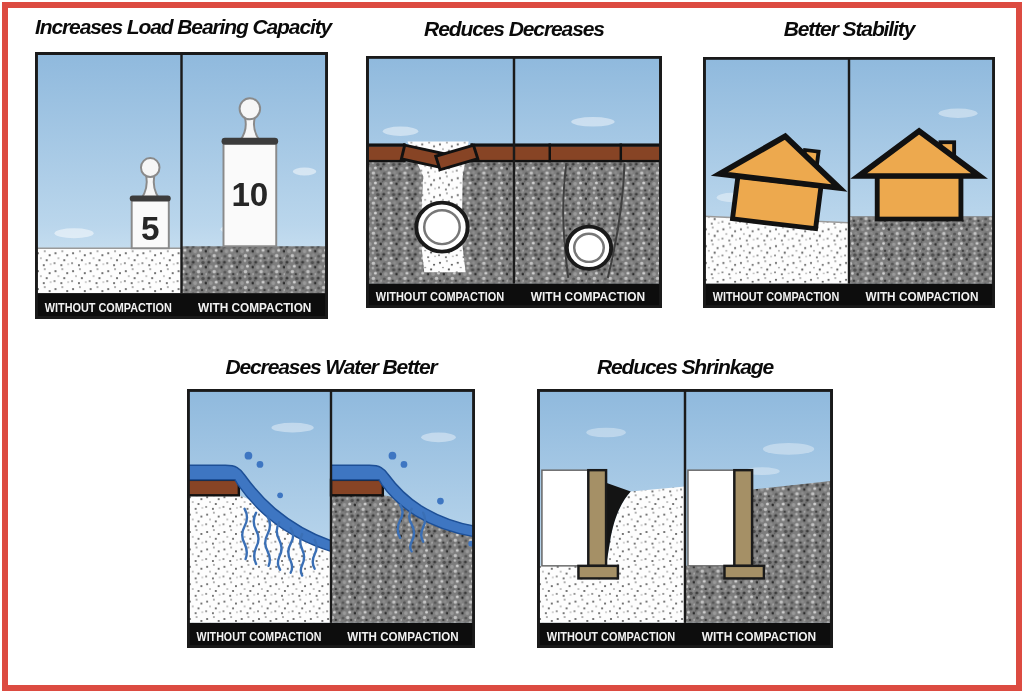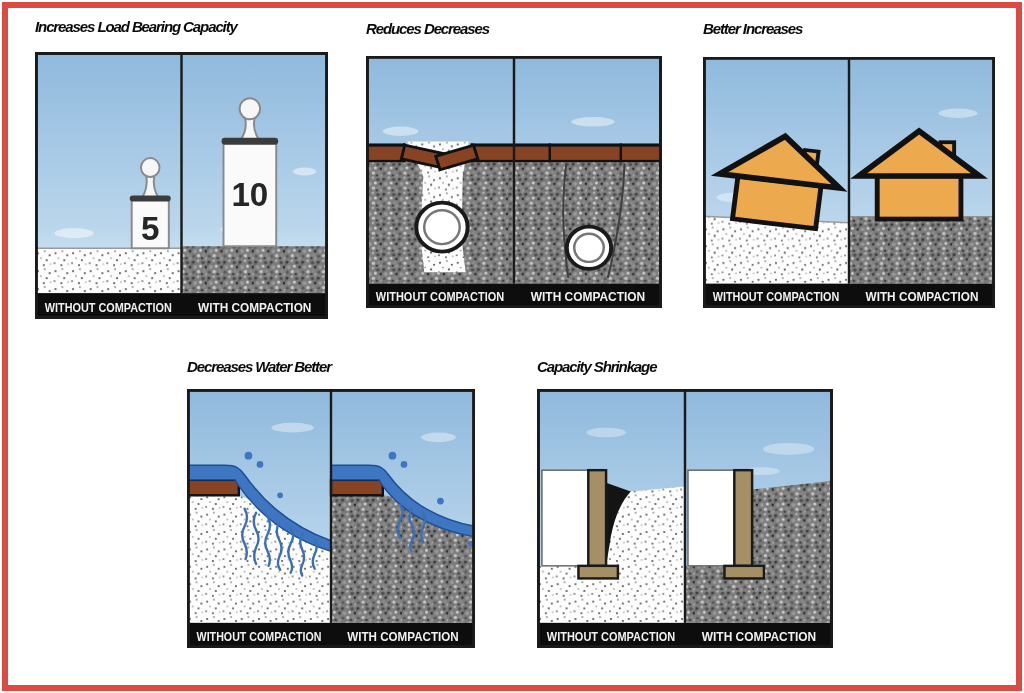--- a/index.html
+++ b/index.html
@@ -5,22 +5,22 @@
   html,body{margin:0;padding:0;}
   body{
     width:1024px;height:693px;position:relative;background:#ffffff;
     font-family:"Liberation Sans", sans-serif;overflow:hidden;
   }
   .outer-frame{
     position:absolute;inset:2px;border:6px solid #DC4B41;box-sizing:border-box;
     pointer-events:none;
   }
   .panel-title{
-    position:absolute;height:34px;line-height:34px;text-align:left;
-    font-weight:700;font-style:italic;font-size:15px;letter-spacing:-1.1px;
+    position:absolute;height:34px;line-height:34px;text-align:center;
+    font-weight:700;font-style:italic;font-size:21px;letter-spacing:-1.1px;
     color:#0a0a0a;white-space:nowrap;
   }
   .panel-svg{position:absolute;display:block;}
   svg text.bar-label{
     font-family:"Liberation Sans", sans-serif;font-weight:700;font-size:13.5px;fill:#f2f2f2;
   }
   svg text.weight-num{
     font-family:"Liberation Sans", sans-serif;font-weight:700;font-size:34px;fill:#262626;
   }
 </style>
@@ -151,21 +151,21 @@
     <circle cx="226" cy="204" r="15" fill="none" stroke="#777777" stroke-width="2.5"></circle>
   </g>
 
   <line x1="150" y1="2" x2="150" y2="242" stroke="#1a1a1a" stroke-width="2.5"></line>
   <rect x="0" y="242" width="300" height="26" fill="#0d0d0d"></rect>
   <text class="bar-label" x="75" y="261" text-anchor="middle" textLength="130" lengthAdjust="spacingAndGlyphs">WITHOUT COMPACTION</text>
   <text class="bar-label" x="225" y="261" text-anchor="middle" textLength="116" lengthAdjust="spacingAndGlyphs">WITH COMPACTION</text>
   <rect x="1.5" y="1.5" width="297" height="265" fill="none" stroke="#1a1a1a" stroke-width="3"></rect>
 </svg>
 
-<div class="panel-title" style="left:703px;top:12px;width:292px">Better Increases</div>
+<div class="panel-title" style="left:703px;top:12px;width:292px">Better Stability</div>
 
 <svg class="panel-svg" style="left:703px;top:57px" width="292" height="251" viewBox="0 0 300 268" preserveAspectRatio="none">
   <rect x="0" y="0" width="300" height="242" fill="url(#sky)"></rect>
   <g opacity="0.4">
     <ellipse cx="30" cy="150" rx="16" ry="5" fill="#ffffff"></ellipse>
     <ellipse cx="262" cy="60" rx="20" ry="5" fill="#ffffff"></ellipse>
   </g>
   <polygon points="0,170 150,177 150,242 0,242" fill="url(#speckle)"></polygon>
   <line x1="0" y1="170" x2="150" y2="177" stroke="#9a9a9a" stroke-width="1.5"></line>
   <rect x="150" y="170" width="150" height="72" fill="url(#gravel)"></rect>
@@ -233,21 +233,21 @@
     <path d="M246,128 q4,8 0,15 q-4,8 0,15"></path>
   </g>
 
   <line x1="150" y1="2" x2="150" y2="242" stroke="#1a1a1a" stroke-width="2.5"></line>
   <rect x="0" y="242" width="300" height="26" fill="#0d0d0d"></rect>
   <text class="bar-label" x="75" y="261" text-anchor="middle" textLength="130" lengthAdjust="spacingAndGlyphs">WITHOUT COMPACTION</text>
   <text class="bar-label" x="225" y="261" text-anchor="middle" textLength="116" lengthAdjust="spacingAndGlyphs">WITH COMPACTION</text>
   <rect x="1.5" y="1.5" width="297" height="265" fill="none" stroke="#1a1a1a" stroke-width="3"></rect>
 </svg>
 
-<div class="panel-title" style="left:537px;top:350px;width:296px">Capacity Shrinkage</div>
+<div class="panel-title" style="left:537px;top:350px;width:296px">Reduces Shrinkage</div>
 
 <svg class="panel-svg" style="left:537px;top:389px" width="296" height="259" viewBox="0 0 300 268" preserveAspectRatio="none">
   <rect x="0" y="0" width="300" height="242" fill="url(#sky)"></rect>
   <g opacity="0.35">
     <ellipse cx="70" cy="45" rx="20" ry="5" fill="#ffffff"></ellipse>
     <ellipse cx="255" cy="62" rx="26" ry="6" fill="#ffffff"></ellipse>
     <ellipse cx="228" cy="85" rx="18" ry="4" fill="#ffffff"></ellipse>
   </g>
 
   <path d="M95,106 L150,101 L150,242 L0,242 L0,183 L70,183 L74,158 C78,132 86,116 95,106 Z" fill="url(#speckle)"></path>

